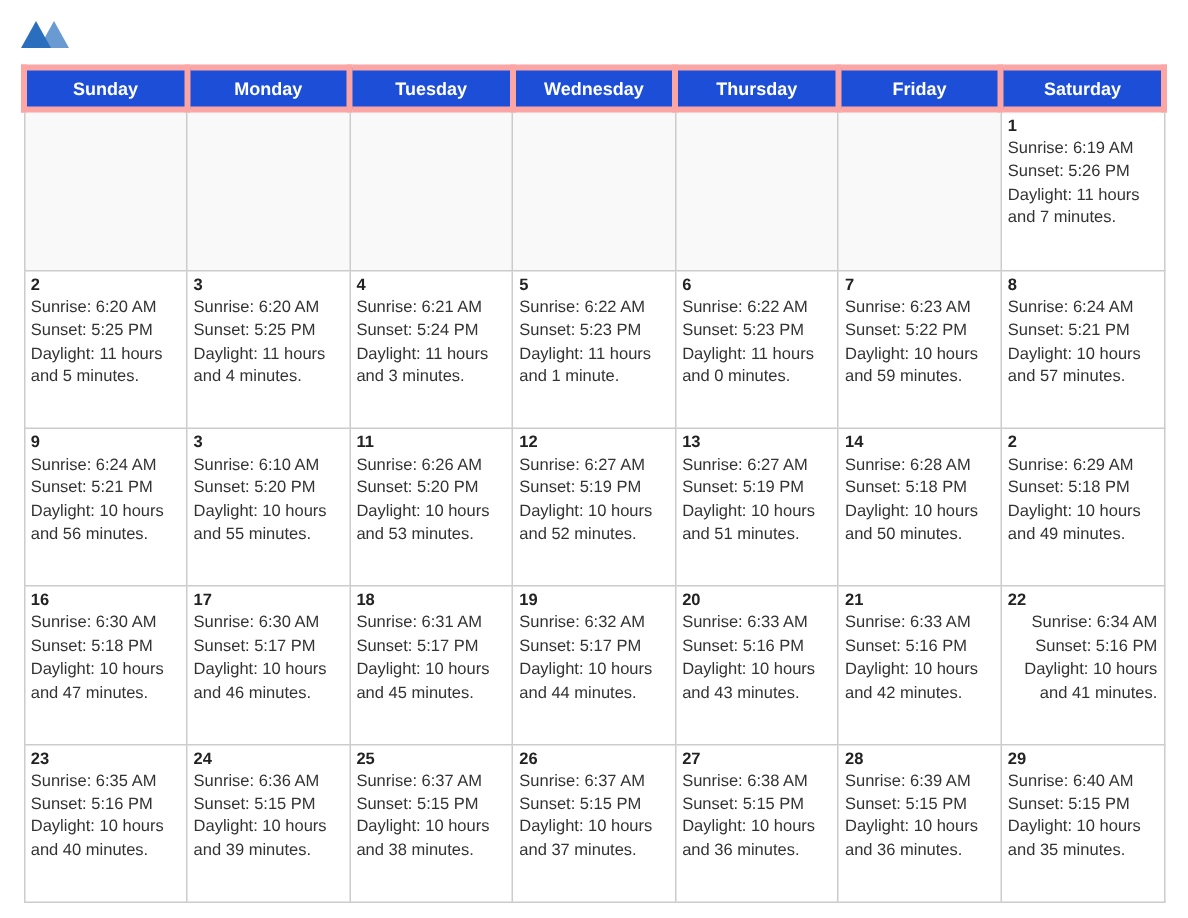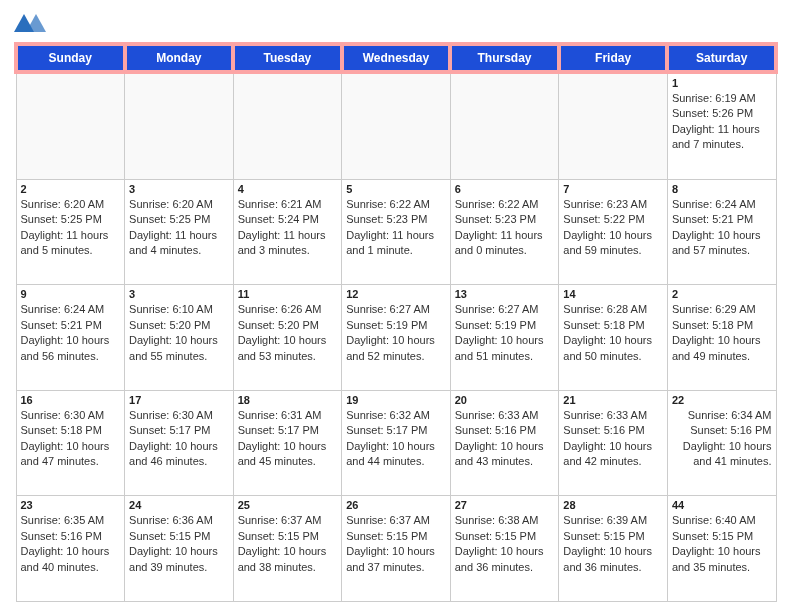--- a/index.html
+++ b/index.html
@@ -330,21 +330,21 @@
 and 36 minutes.</div>
           </td>
           <td>
             <span class="day-num">28</span>
             <div class="day-info" style="white-space: pre-line;">Sunrise: 6:39 AM
 Sunset: 5:15 PM
 Daylight: 10 hours
 and 36 minutes.</div>
           </td>
           <td>
-            <span class="day-num">44</span>
+            <span class="day-num">29</span>
             <div class="day-info" style="white-space: pre-line;">Sunrise: 6:40 AM
 Sunset: 5:15 PM
 Daylight: 10 hours
 and 35 minutes.</div>
           </td>
         </tr>
       </tbody>
   </table>
 </div>
 

